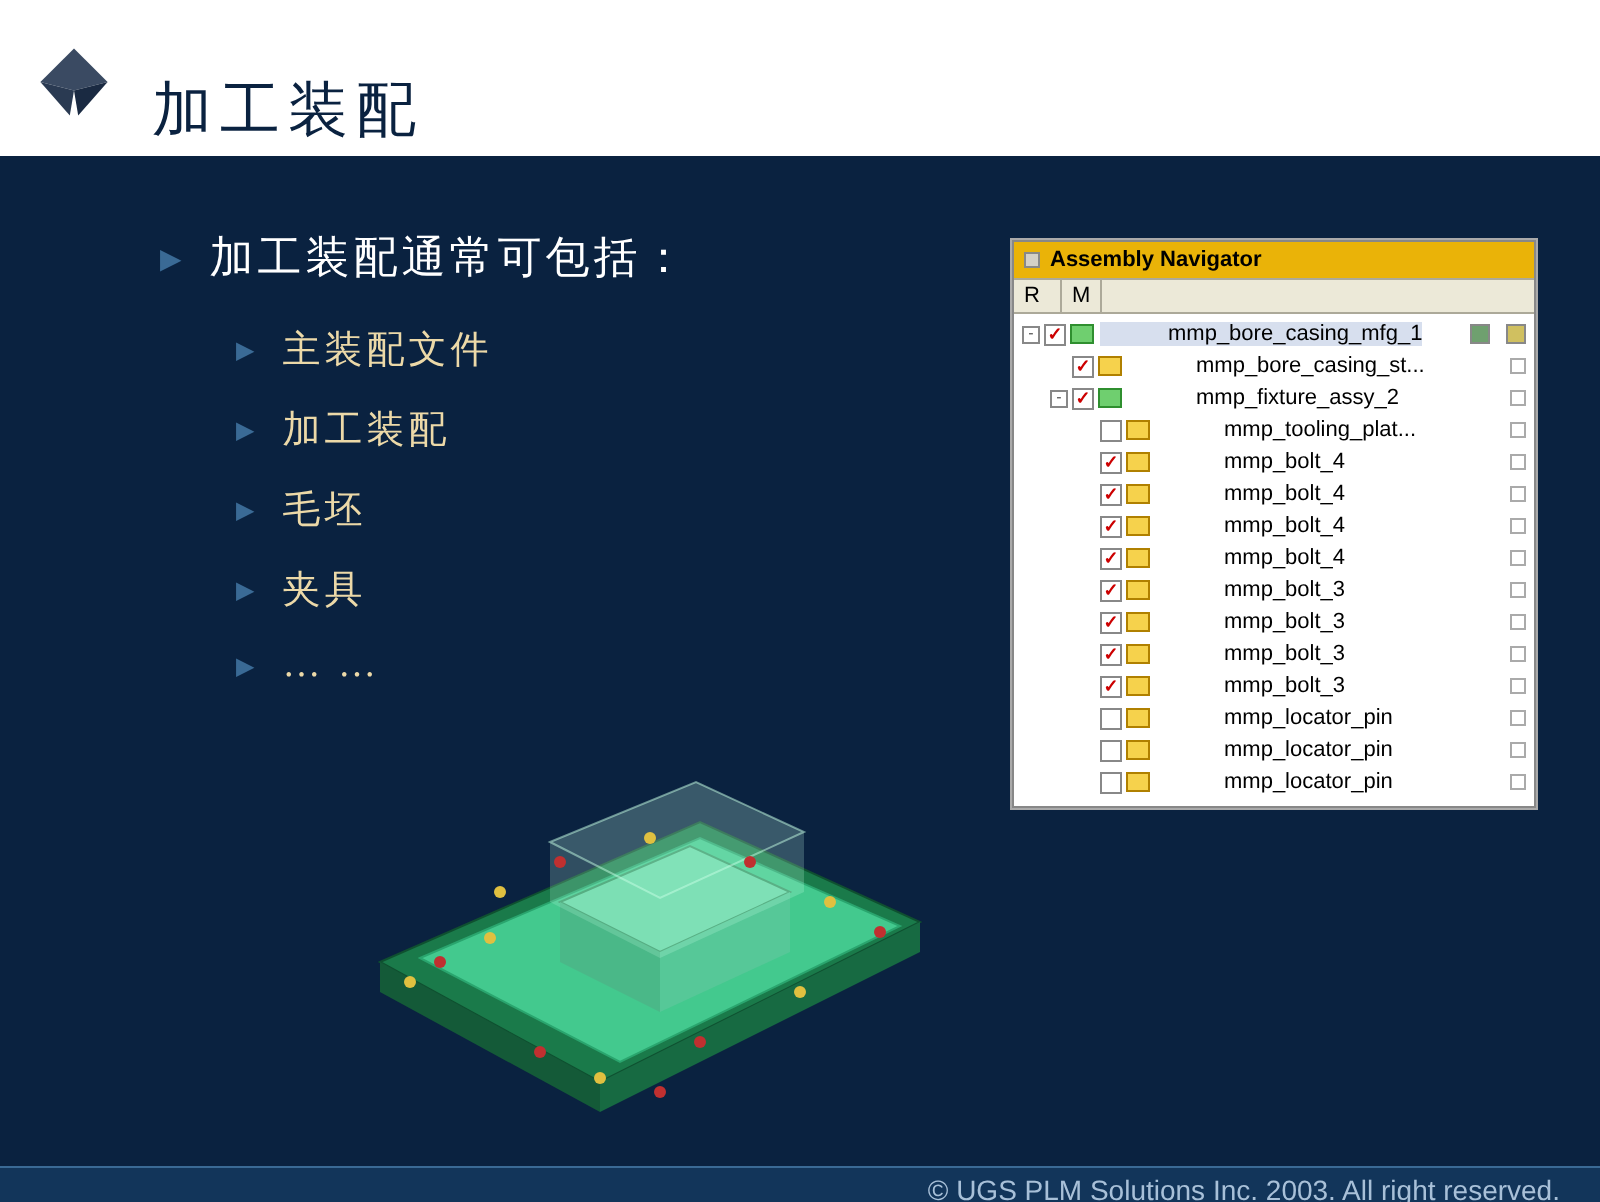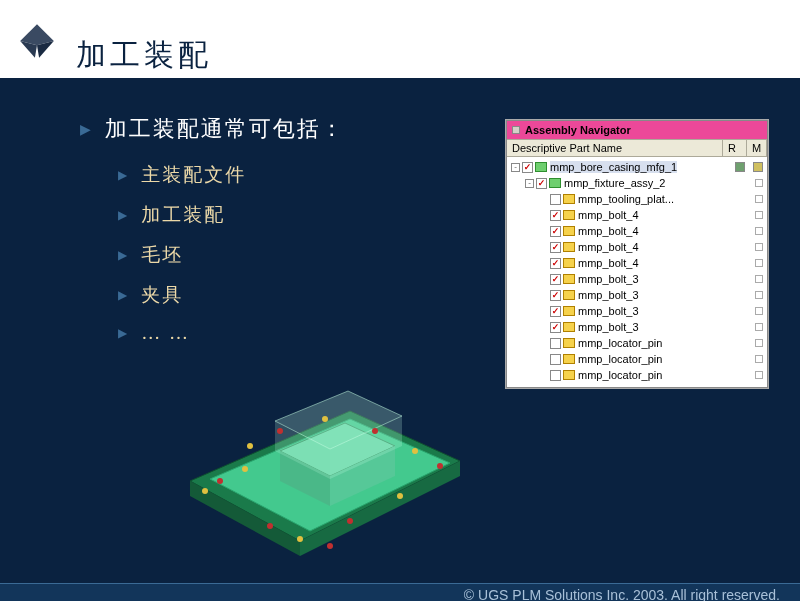--- a/index.html
+++ b/index.html
@@ -76,21 +76,21 @@
   right: 32px;
   width: 262px;
   background: #fff;
   color: #000;
   border: 1px solid #888;
   font-family: Tahoma, Arial, sans-serif;
   font-size: 11px;
   box-shadow: 0 0 0 1px #aaa;
 }
 .nav-title {
-  background: #ec4899;
+  background: #eab308;
   padding: 3px 5px;
   font-weight: bold;
   display: flex;
   align-items: center;
   border-bottom: 1px solid #aca999;
 }
 .nav-title .pin {
   width: 8px; height: 8px;
   background: #d4d0c8;
   border: 1px solid #888;
@@ -146,21 +146,21 @@
   font-size: 9px;
   font-weight: bold;
 }
 .pic {
   width: 12px; height: 10px;
   background: #f6d24c;
   border: 1px solid #b08000;
   margin-right: 3px;
 }
 .pic.green { background: #6fcf6f; border-color: #2f8f2f; }
-.tree-label { color: #000; }
+.tree-label { color: #000; padding-left: 34px; }
 .tree-label.highlight { background: #d7dfee; }
 .rm-cell {
   margin-left: auto;
   width: 38px;
   display: flex;
   justify-content: flex-end;
   padding-right: 4px;
   gap: 8px;
 }
 .rm-icon { width: 10px; height: 10px; border: 1px solid #888; }
@@ -264,38 +264,47 @@
     </svg>
   </div>
 </div>
 
 <div class="navigator">
   <div class="nav-title">
     <span class="pin"></span>
     <span>Assembly Navigator</span>
   </div>
   <div class="nav-headers">
-    <div class="nav-col-desc">Descriptive Part Name</div>
     <div class="nav-col-r">R</div>
     <div class="nav-col-m">M</div>
   </div>
   <div class="nav-body" id="tree-body">
       <div class="tree-row">
         <span class="tree-indent" style="width: 0px;"></span>
         <span class="exp">-</span>
         <span class="chk checked"></span>
         <span class="pic green"></span>
         <span class="tree-label highlight">mmp_bore_casing_mfg_1</span>
         <span class="rm-cell">
           <span class="rm-icon" style="background:#6fa06f"></span>
           <span class="rm-icon" style="background:#d0c060"></span>
         </span>
       </div>
       <div class="tree-row">
         <span class="tree-indent" style="width: 14px;"></span>
+        <span style="width: 11px; display: inline-block;"></span>
+        <span class="chk checked"></span>
+        <span class="pic"></span>
+        <span class="tree-label">mmp_bore_casing_st...</span>
+        <span class="rm-cell">
+          <span class="rm-sq"></span>
+        </span>
+      </div>
+      <div class="tree-row">
+        <span class="tree-indent" style="width: 14px;"></span>
         <span class="exp">-</span>
         <span class="chk checked"></span>
         <span class="pic green"></span>
         <span class="tree-label">mmp_fixture_assy_2</span>
         <span class="rm-cell">
           <span class="rm-sq"></span>
         </span>
       </div>
       <div class="tree-row">
         <span class="tree-indent" style="width: 28px;"></span>

